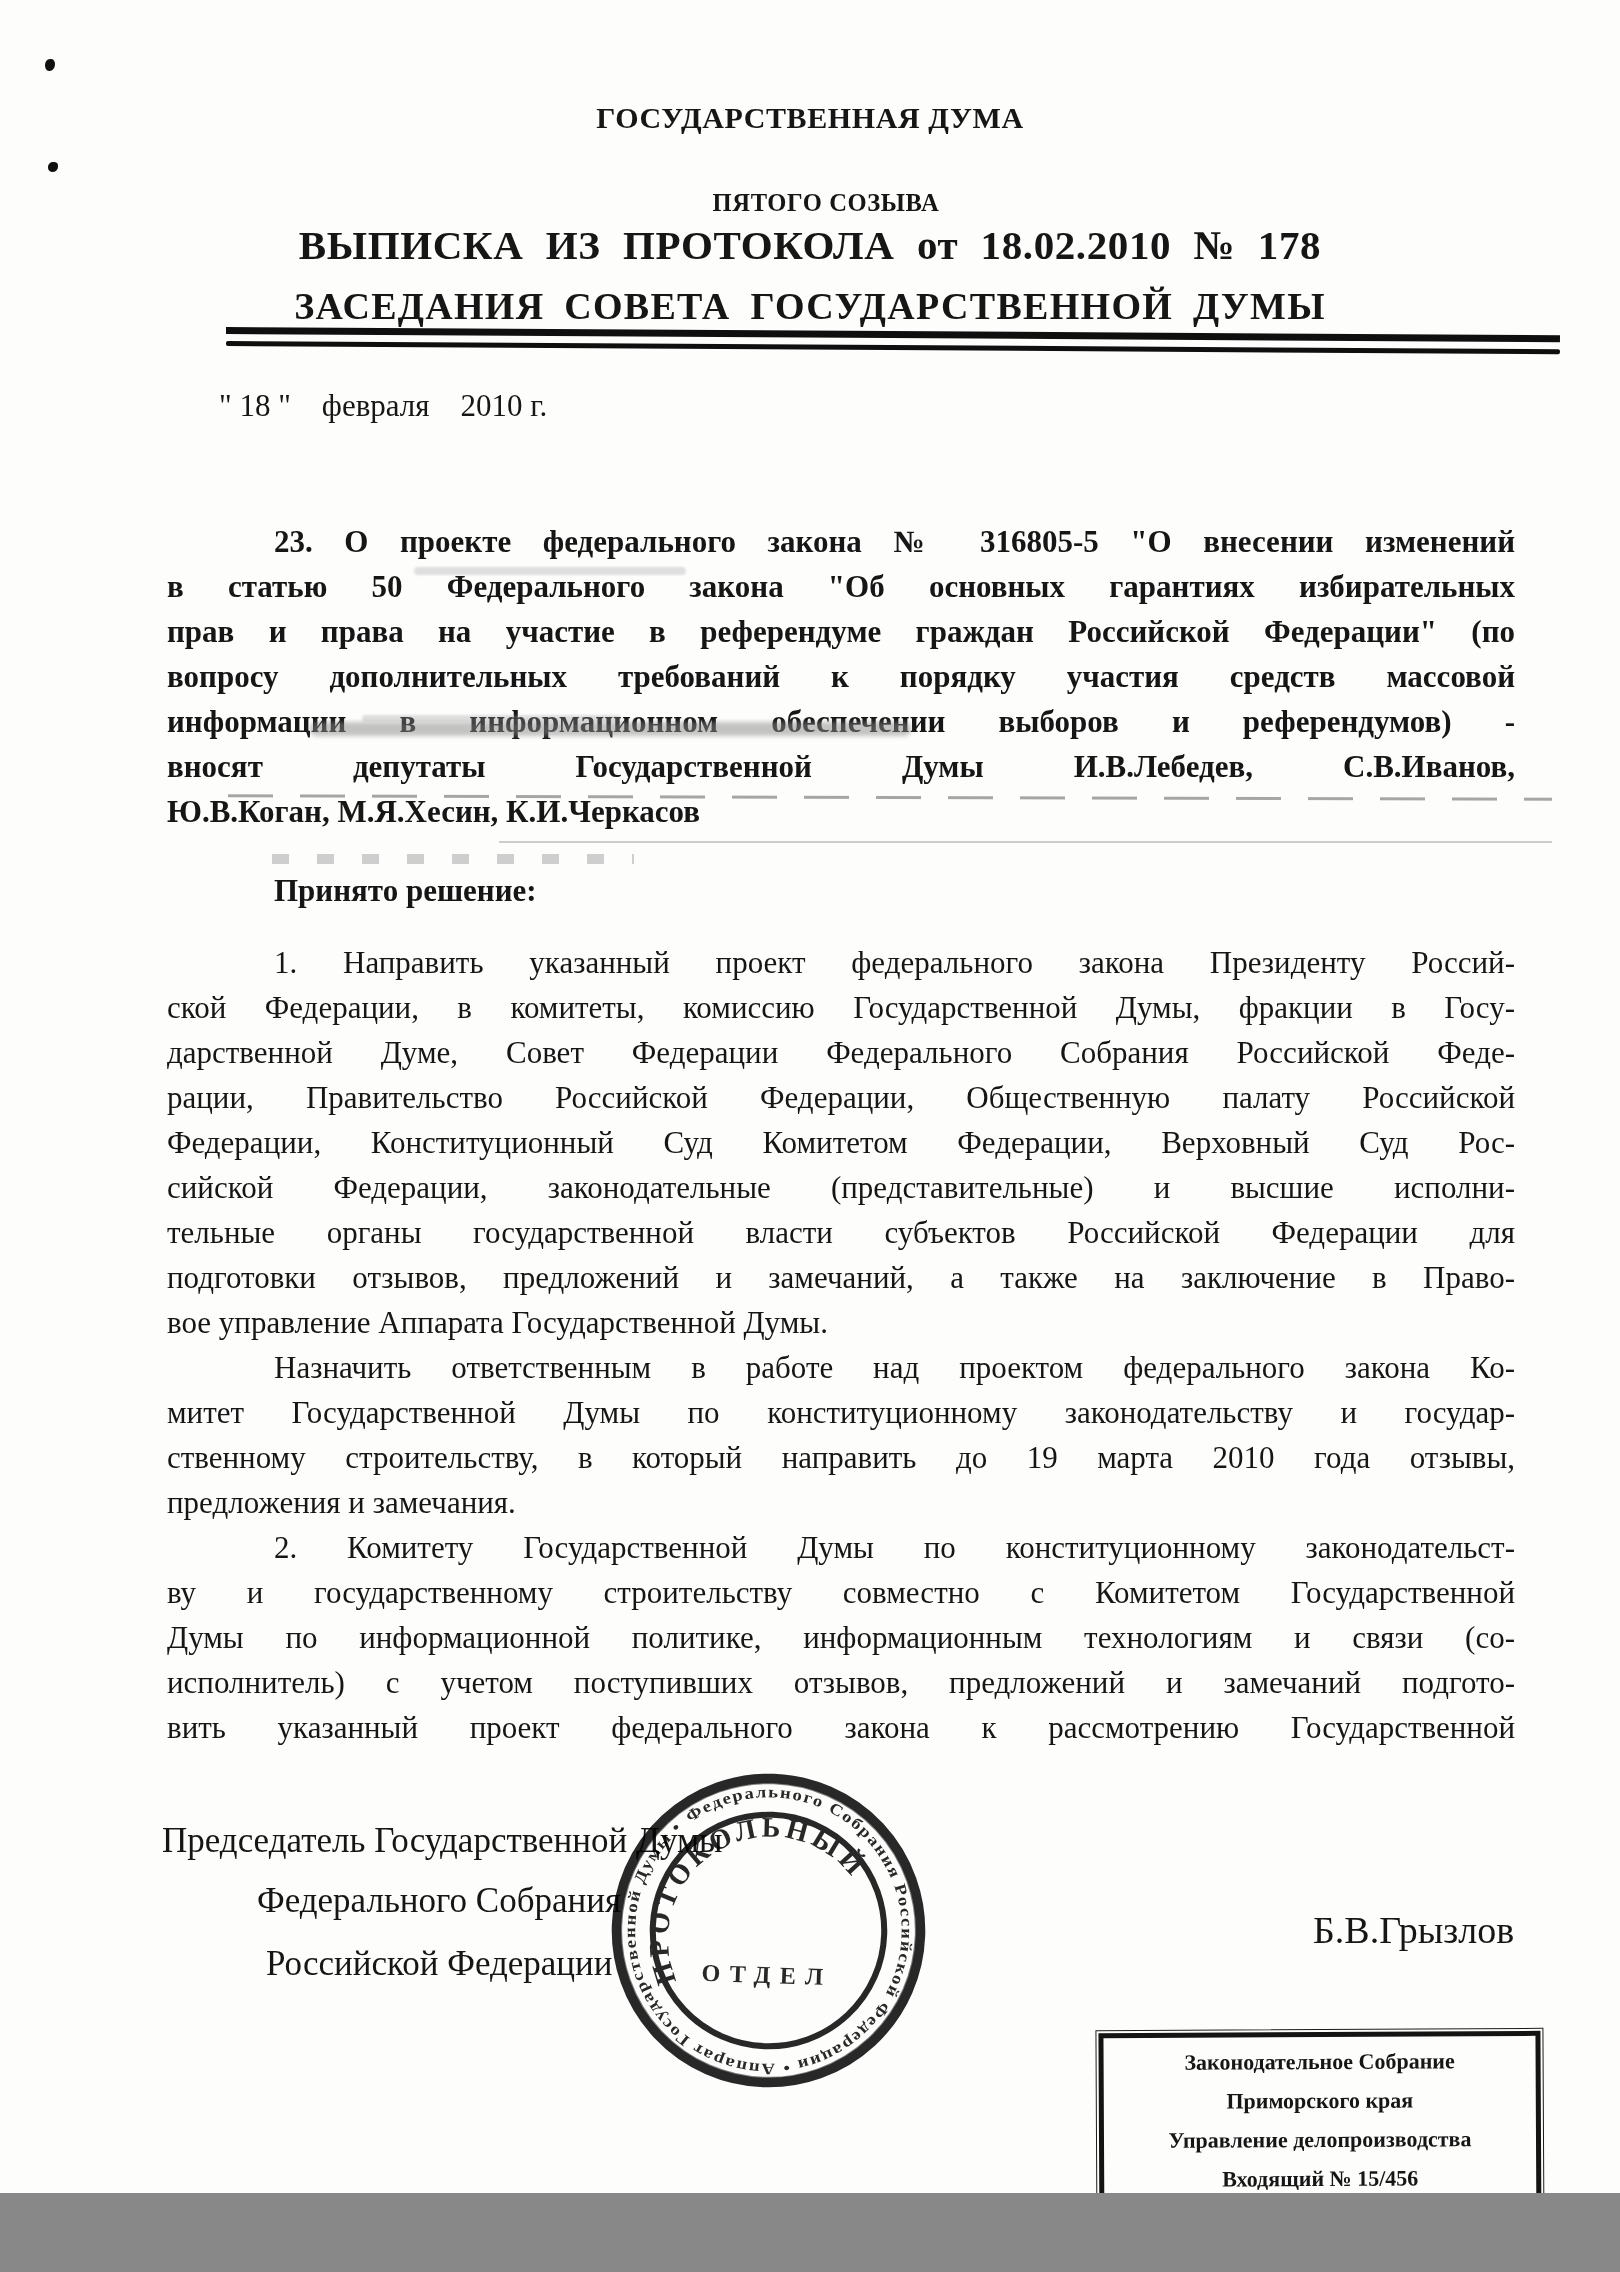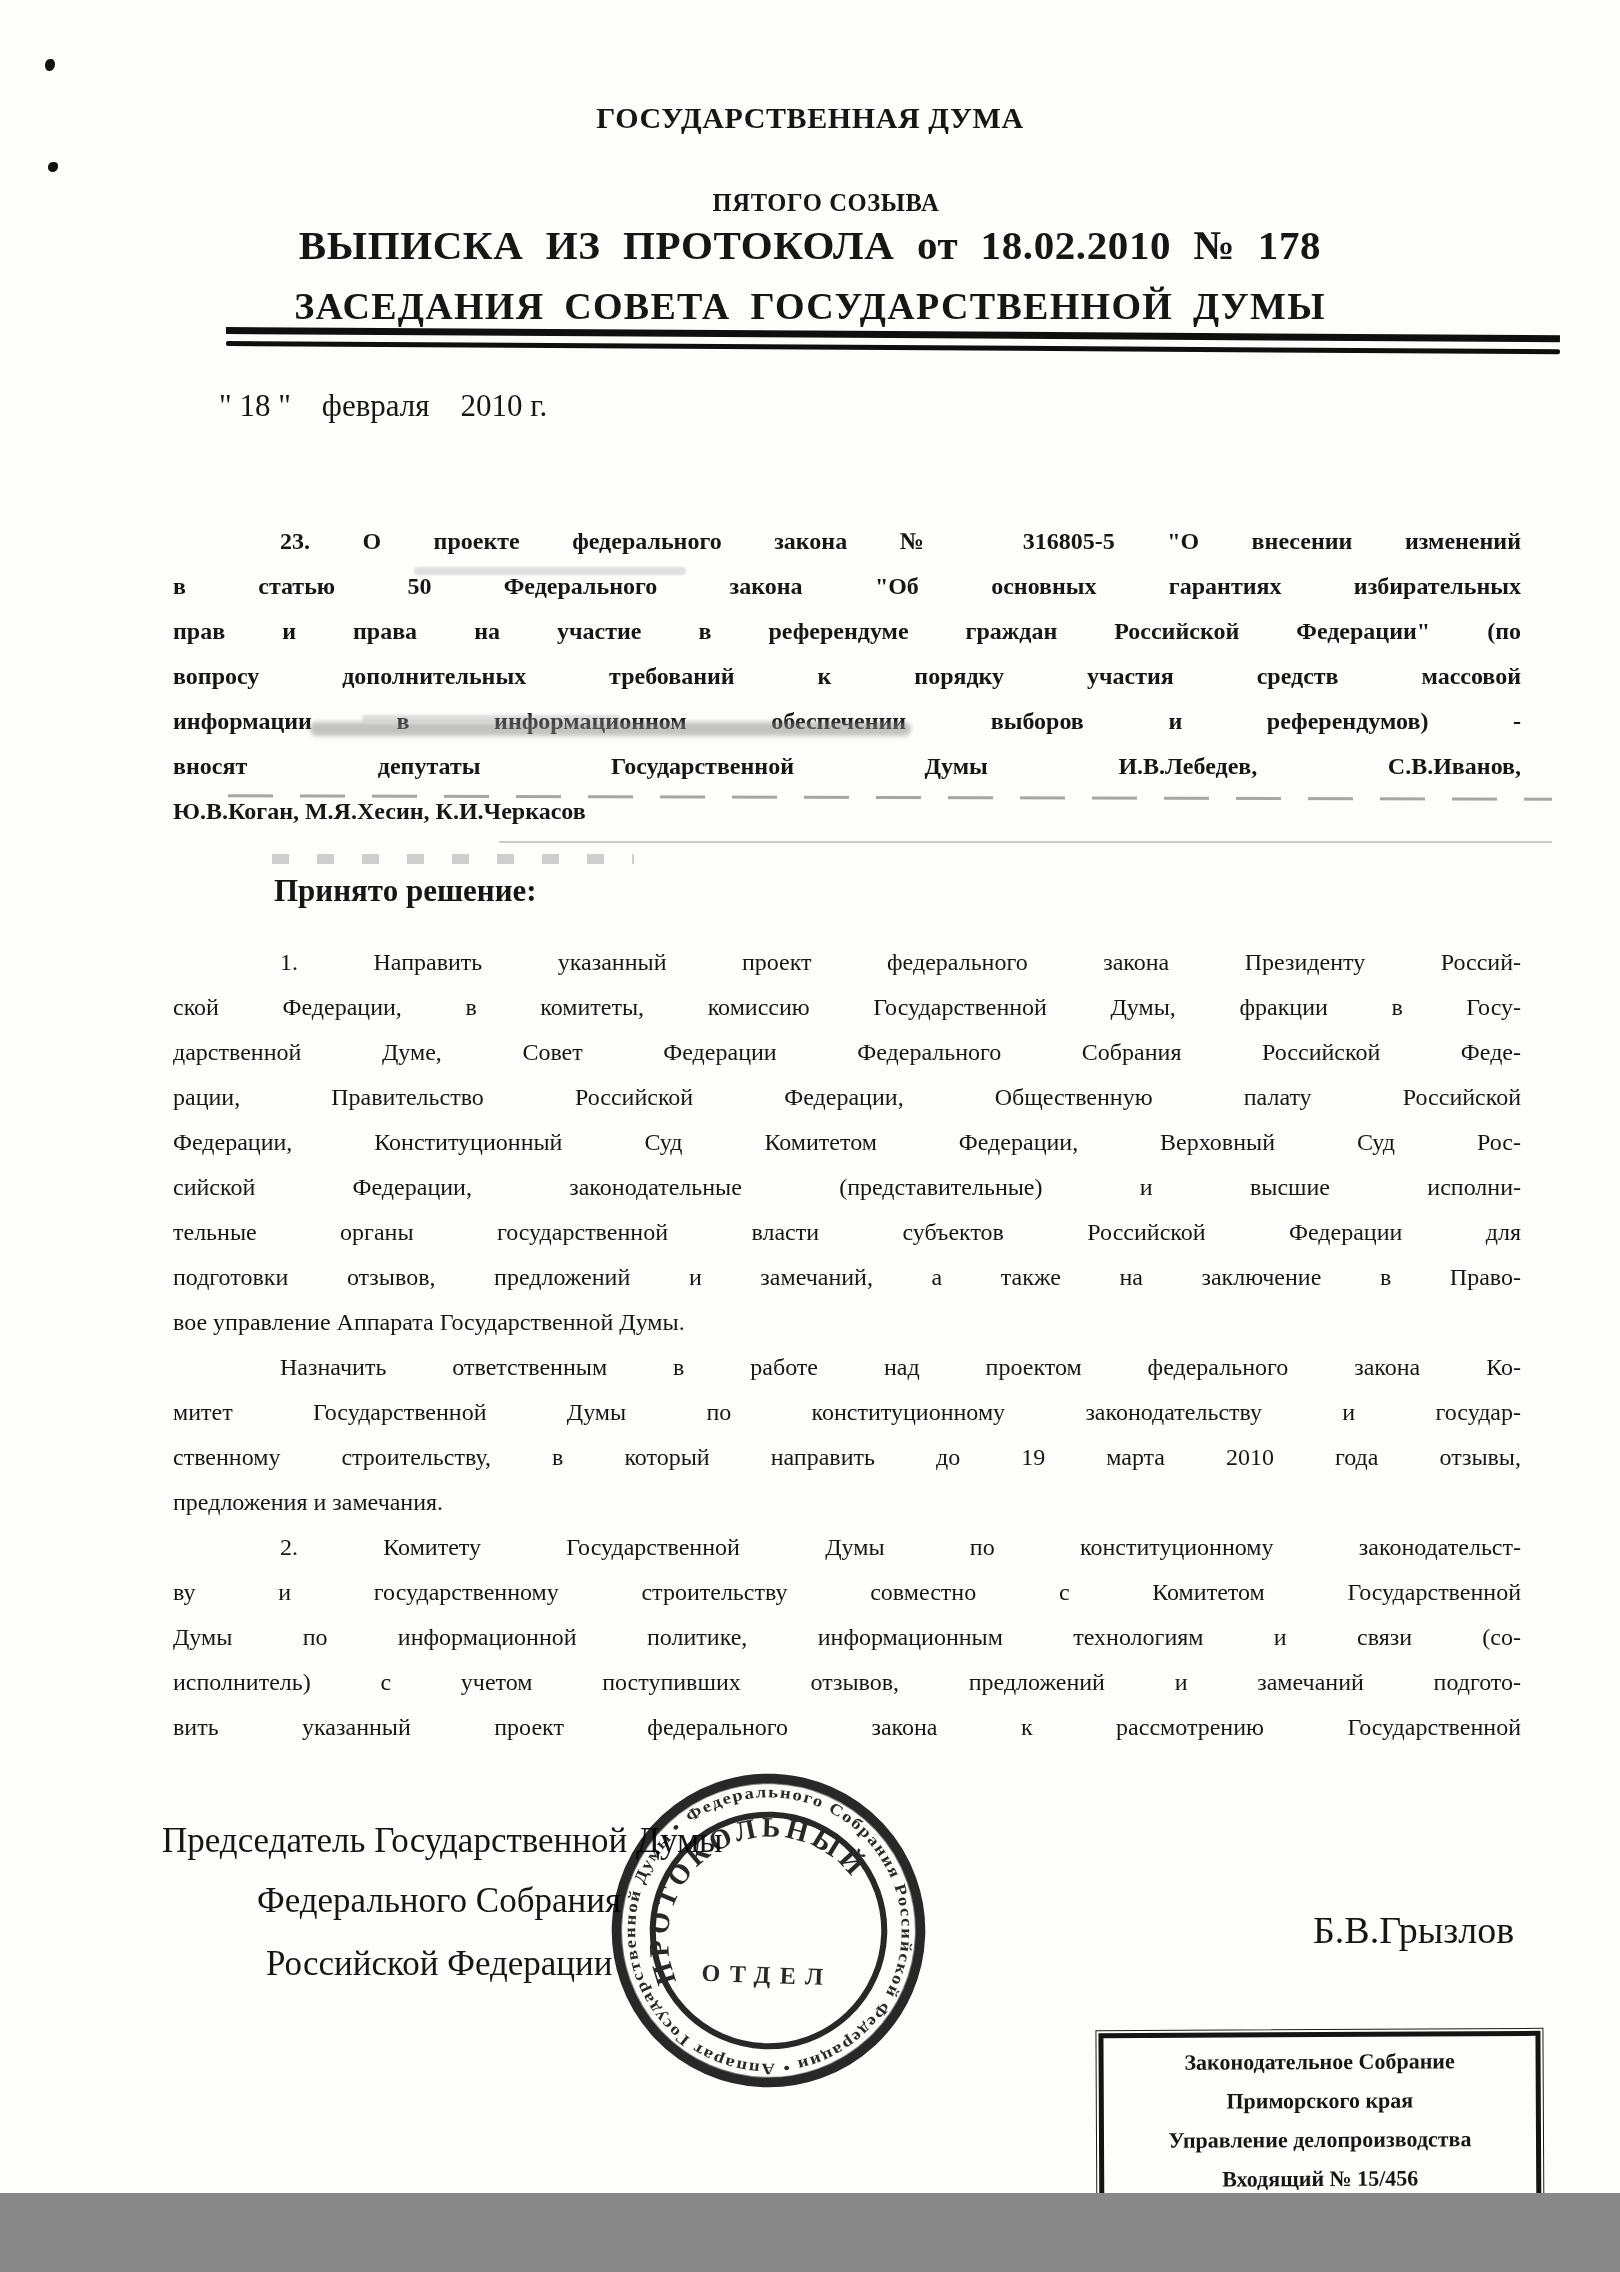--- a/index.html
+++ b/index.html
@@ -17,21 +17,21 @@
   .hdr1{top:101px;font-size:30px;font-weight:600;letter-spacing:0.6px;}
   .hdr2{top:144px;font-size:30px;font-weight:600;letter-spacing:0.6px;}
   .hdr3{top:189px;font-size:24.6px;font-weight:600;letter-spacing:0.6px;margin-left:16px;}
   .title1{top:221px;font-size:41px;font-weight:700;word-spacing:11.6px;letter-spacing:0.6px;}
   .title2{top:276px;font-size:38px;font-weight:600;word-spacing:9px;letter-spacing:1.3px;margin-top:8px;}
   .rule{left:226px;width:1334px;background:#0f0f0f;transform:rotate(0.35deg);transform-origin:left center;}
   .rule1{top:327px;height:7.1px;}
   .rule2{top:341px;height:4.5px;border-radius:1.9px;}
   .dateline{left:219px;top:388px;font-size:31px;white-space:pre;}
   
-  .block{left:173px;width:1348px;line-height:45px;font-size:24px;}
+  .block{left:167px;width:1348px;line-height:45px;font-size:31px;}
   .p23{top:519px;font-weight:700;}
   .dec{top:920px;font-weight:400;margin-top:20px;}
   .ln{text-align:justify;text-align-last:justify;white-space:normal;}
   .ln.first{text-indent:107px;}
   .ln.last{text-align:center;text-align-last:left;}
   .resol{left:274px;top:873px;font-size:31px;font-weight:700;}
   
   .sig{font-size:35px;white-space:nowrap;}
   .sig1{left:162px;top:1821px;}
   .sig2{left:257px;top:1881px;}

